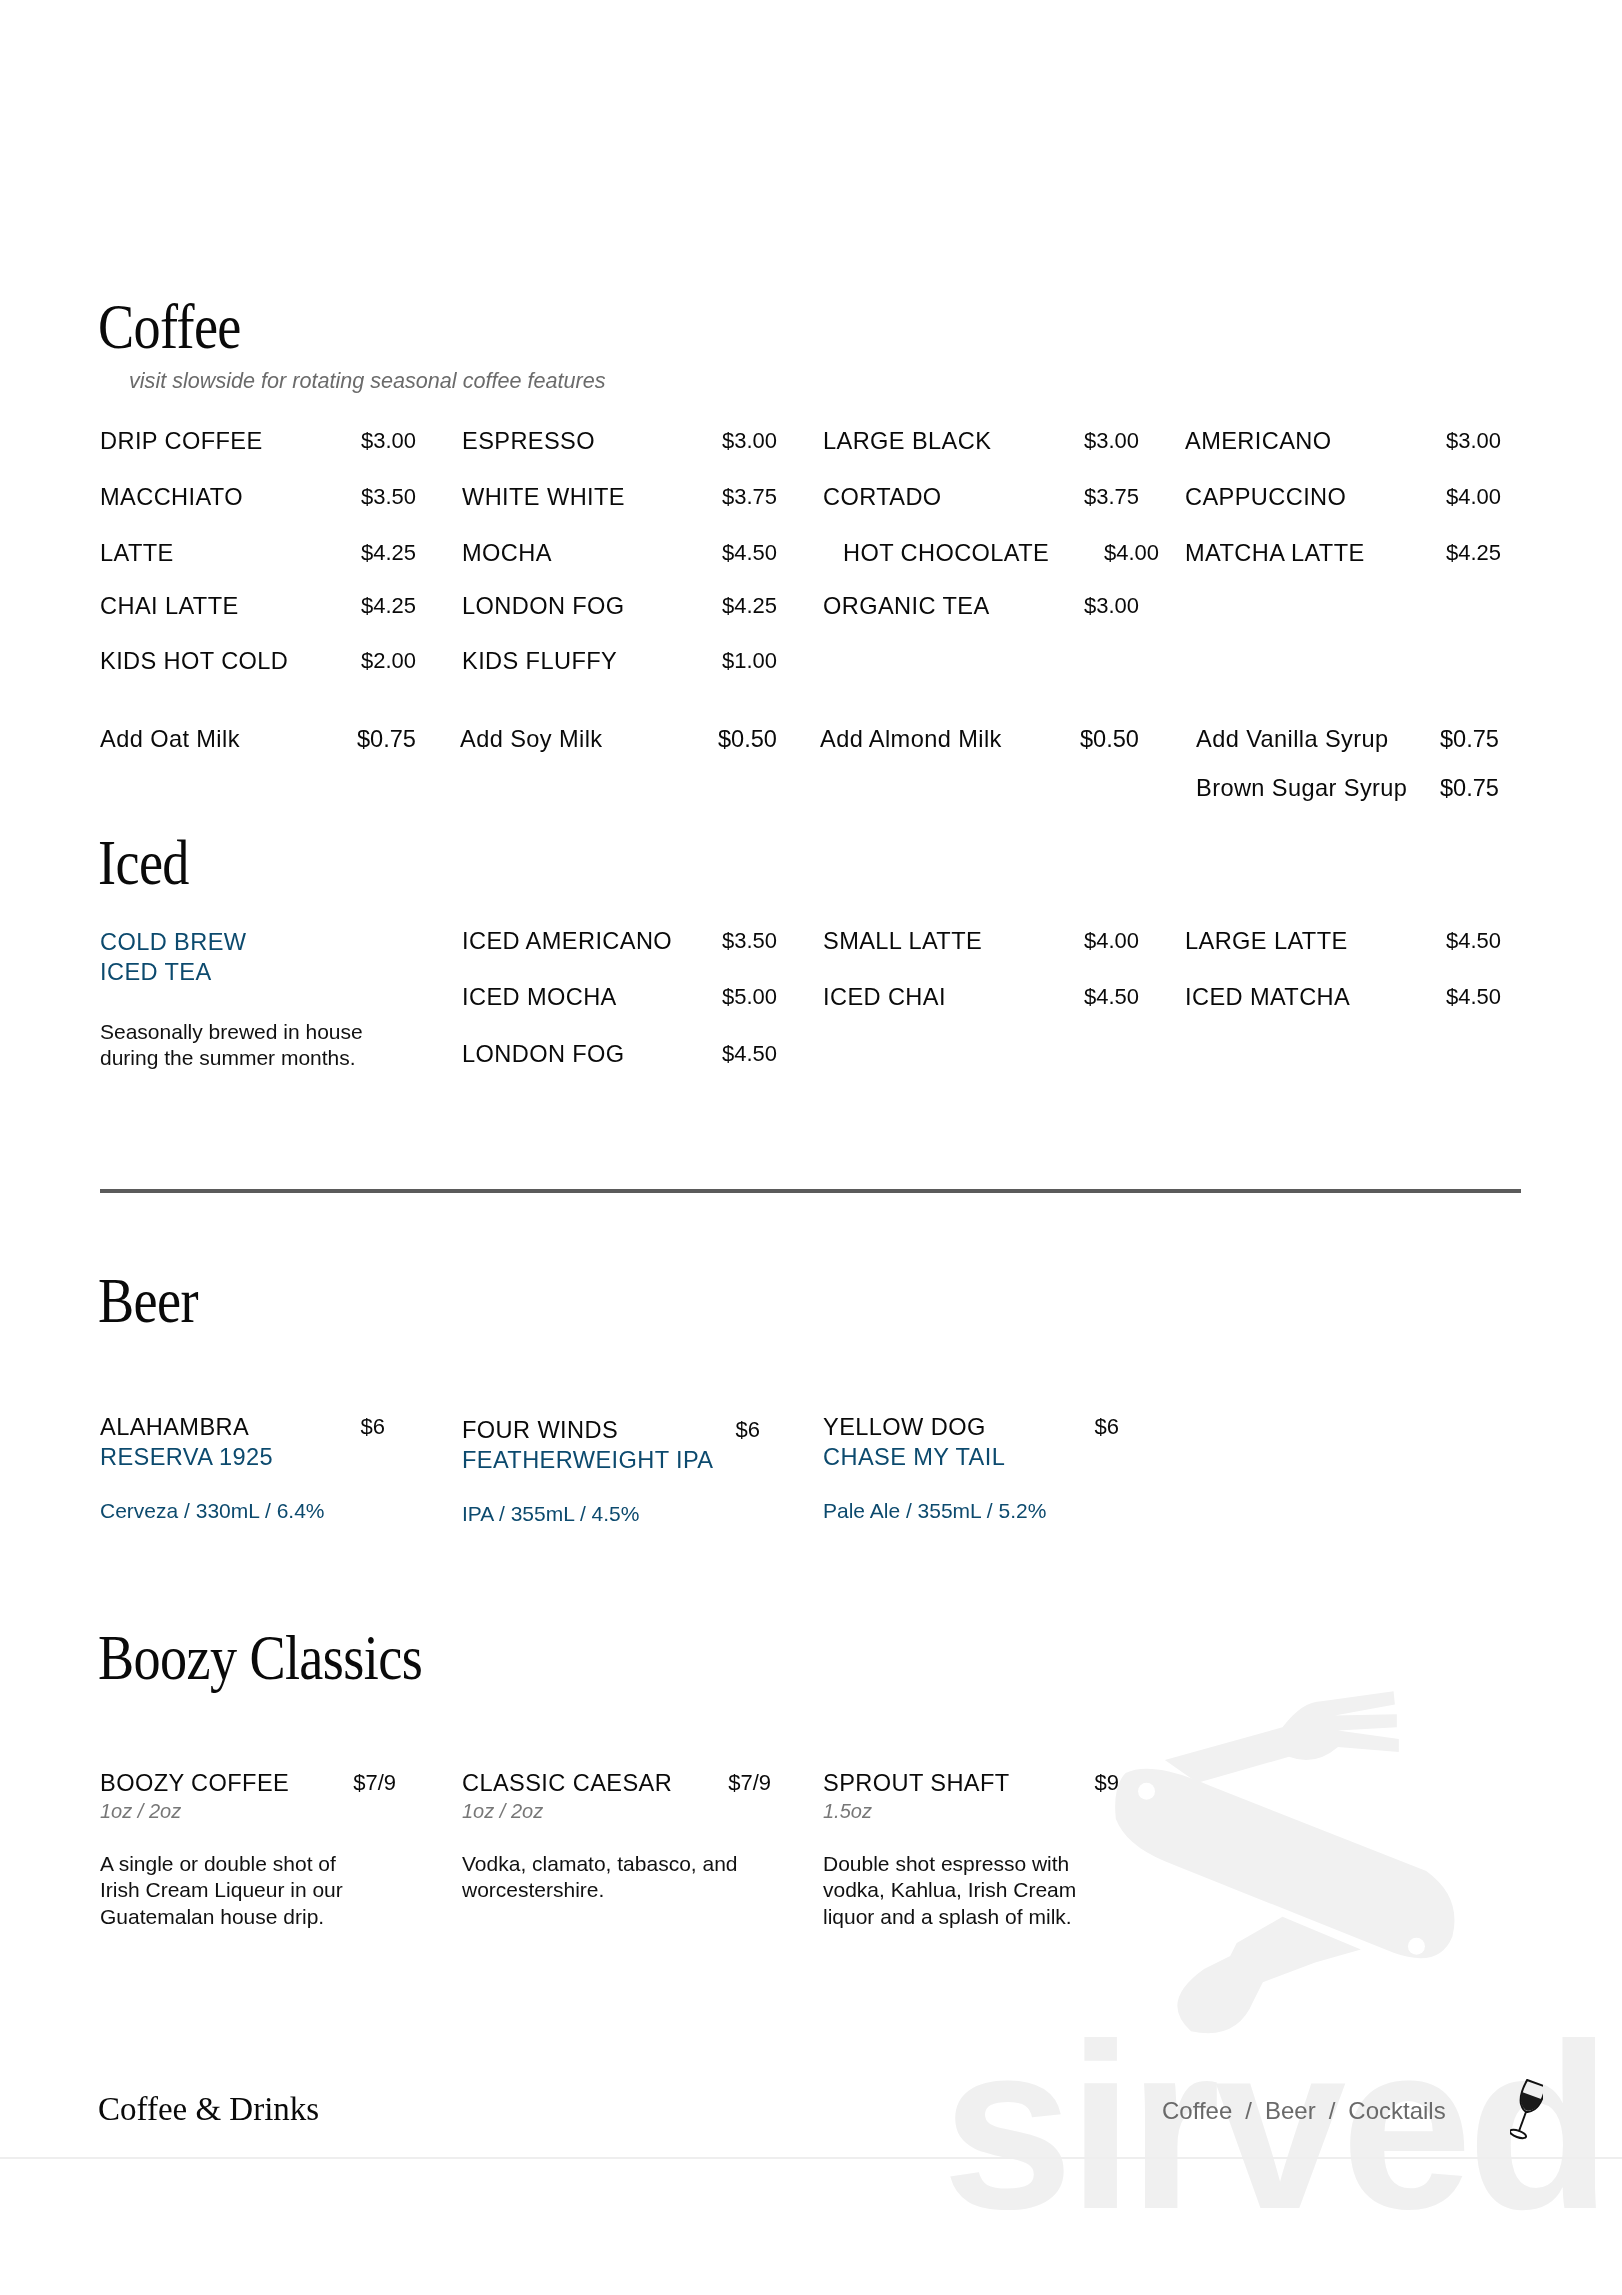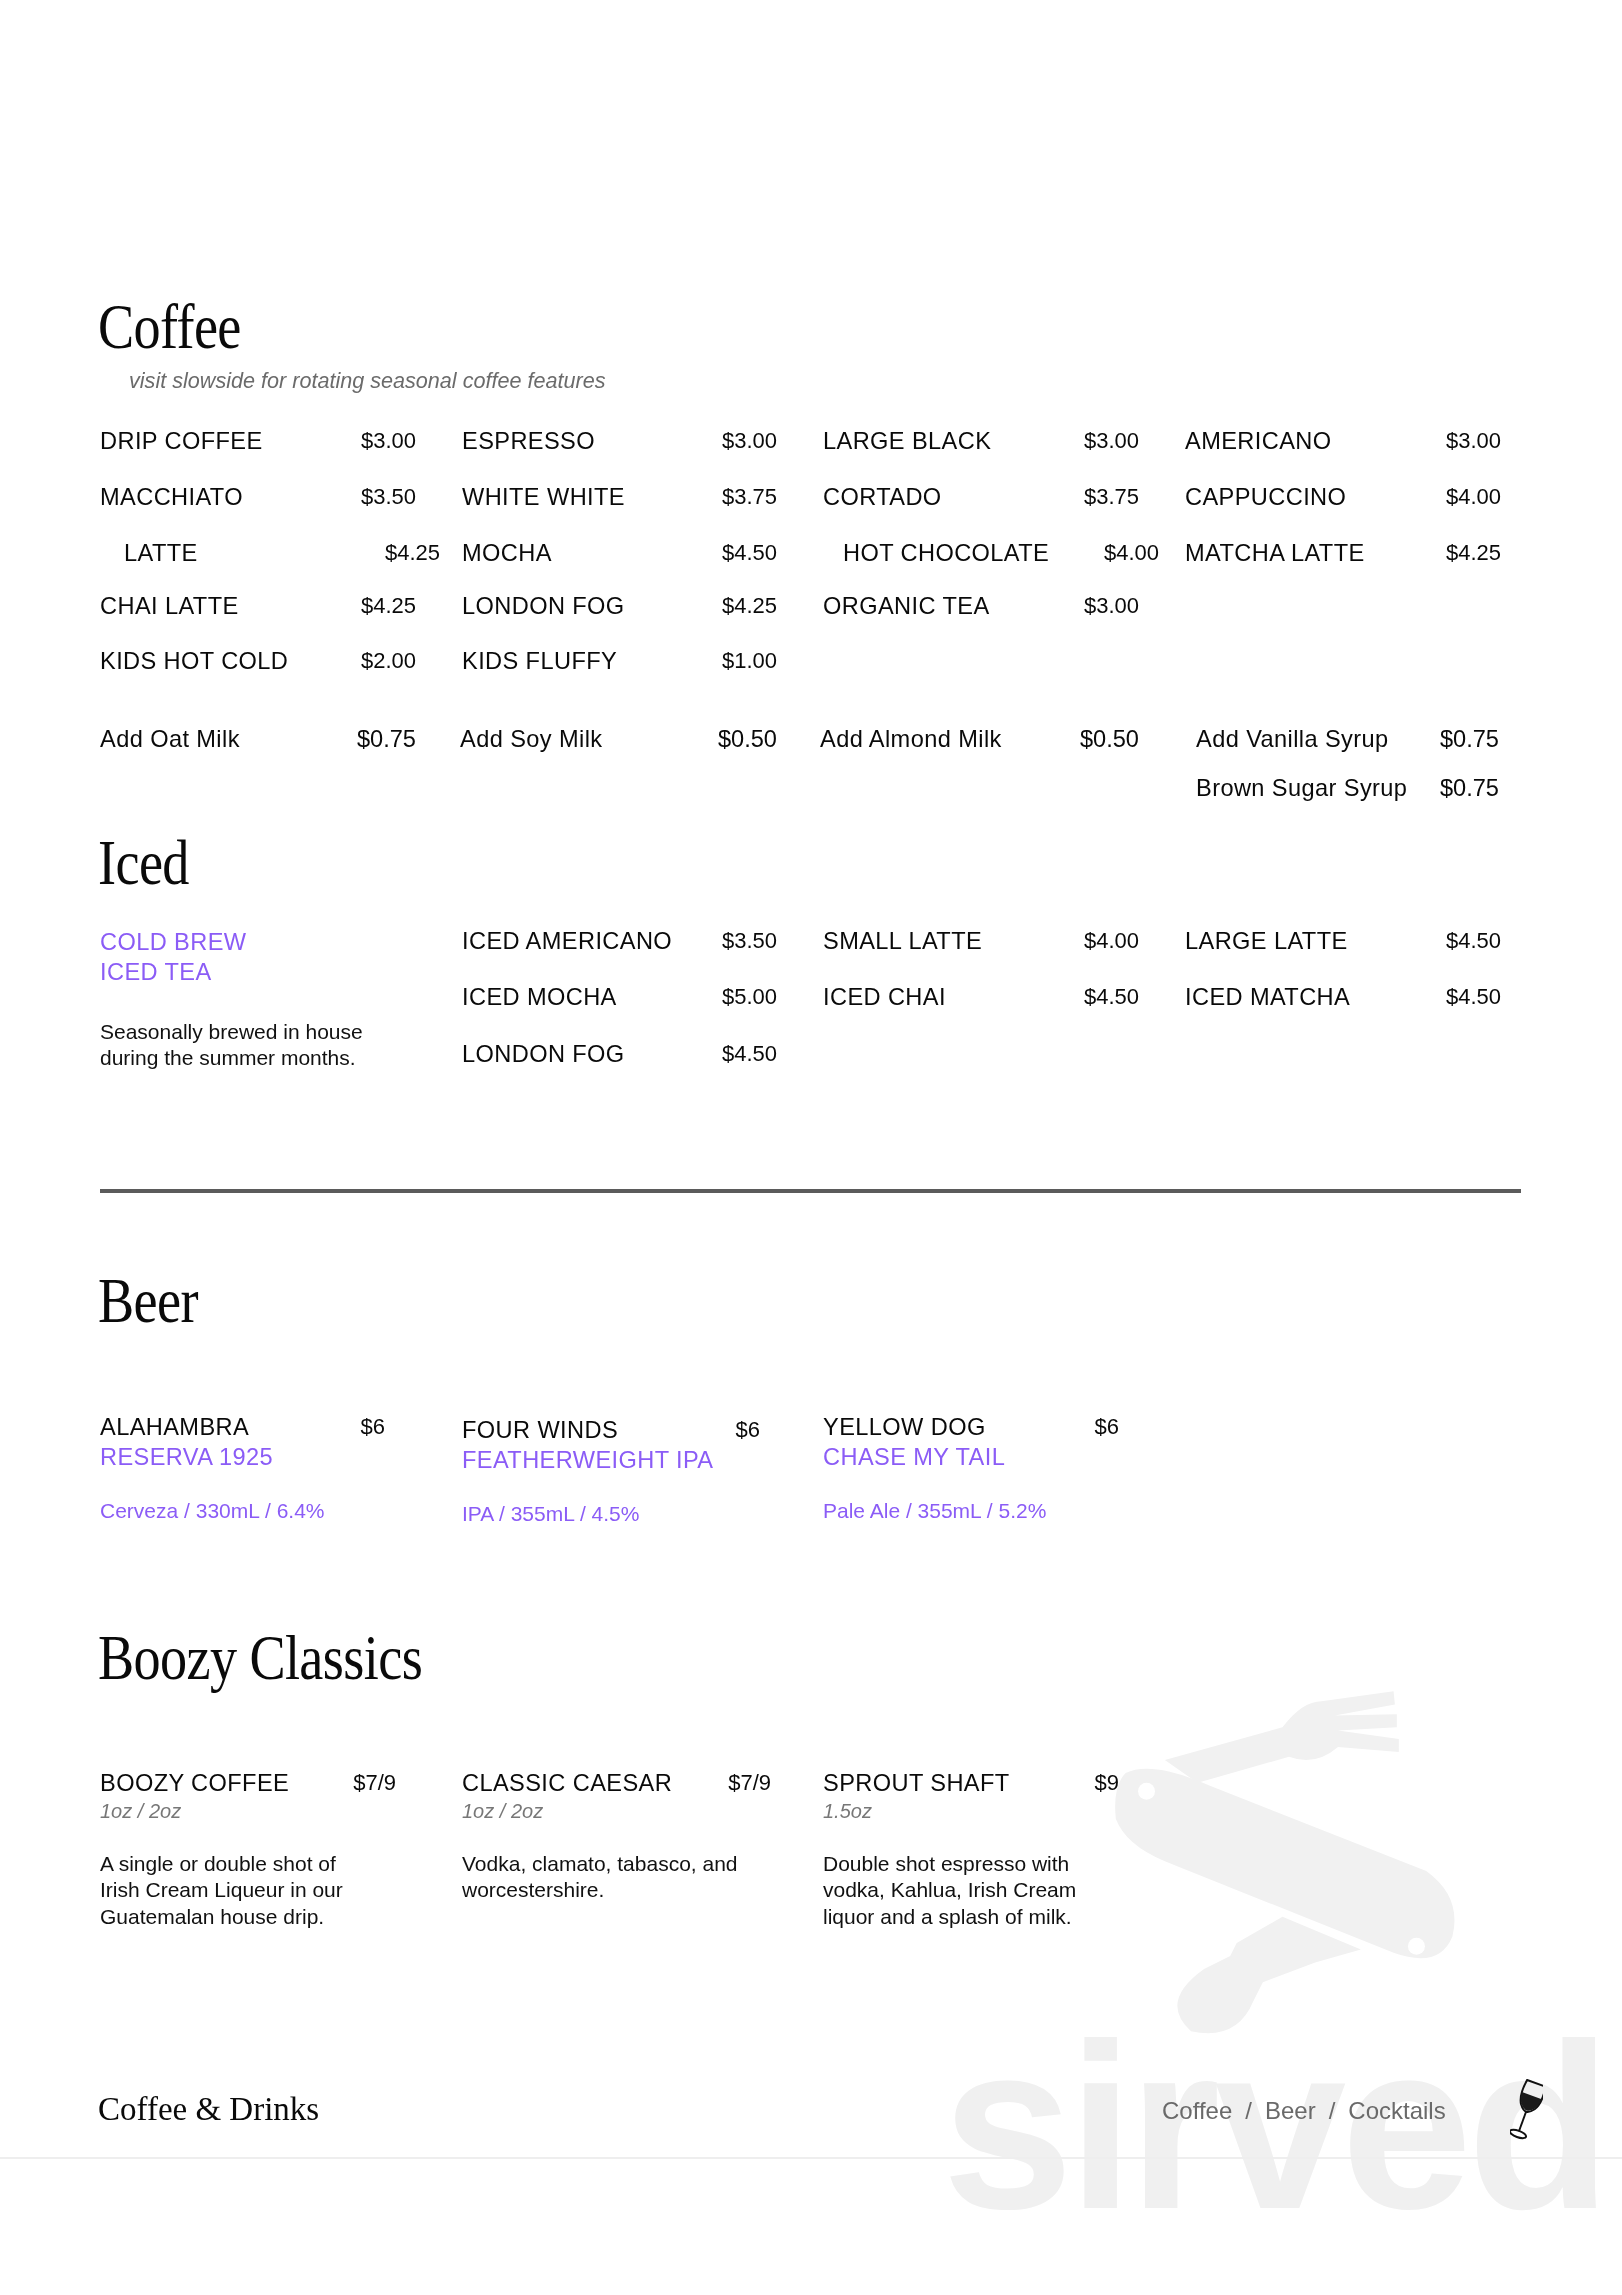--- a/index.html
+++ b/index.html
@@ -28,21 +28,21 @@
   }
   .item .price {
     position: absolute; right: 0; top: 0;
     font-size: 22px; color: #0a0a0a; white-space: nowrap;
   }
 
   .addon .name, .addon .price { font-size: 23.6px; }
 
   .desc { position: absolute; font-size: 21px; color: #111; line-height: 26px; white-space: nowrap; text-align: right; }
   .size { position: absolute; font-size: 20px; font-style: italic; color: #777; white-space: nowrap; }
-  .meta { position: absolute; font-size: 21px; color: #8b5cf6; white-space: nowrap; }
+  .meta { position: absolute; font-size: 21px; color: #0c4a6e; white-space: nowrap; }
 
   .divider { position: absolute; left: 100px; top: 1189px; width: 1421px; height: 3.9px; background: #5b5b5b; }
 
   .footer-title {
     position: absolute; left: 98px; top: 2091px;
     font-family: "Liberation Serif", "DejaVu Serif", serif; font-size: 33px; color: #0a0a0a;
     white-space: nowrap;
   }
   .footer-nav { position: absolute; left: 1162px; top: 2097px; font-size: 24px; color: #6a6a6a; white-space: nowrap; }
   .footer-nav span { display: inline-block; }
@@ -108,21 +108,21 @@
     </div>
   <div class="item" style="left:823px; top:484px; width:316px;">
       <span class="name">CORTADO</span>
       <span class="price">$3.75</span>
     </div>
   <div class="item" style="left:1185px; top:484px; width:316px;">
       <span class="name">CAPPUCCINO</span>
       <span class="price">$4.00</span>
     </div>
 
-  <div class="item" style="left:100px; top:540px; width:316px;margin-left:24px;">
+  <div class="item" style="left:100px; top:540px; width:316px;">
       <span class="name">LATTE</span>
       <span class="price">$4.25</span>
     </div>
   <div class="item" style="left:462px; top:540px; width:315px;">
       <span class="name">MOCHA</span>
       <span class="price">$4.50</span>
     </div>
   <div class="item" style="left:823px; top:540px; width:316px;margin-left:20px;">
       <span class="name">HOT CHOCOLATE</span>
       <span class="price">$4.00</span>

